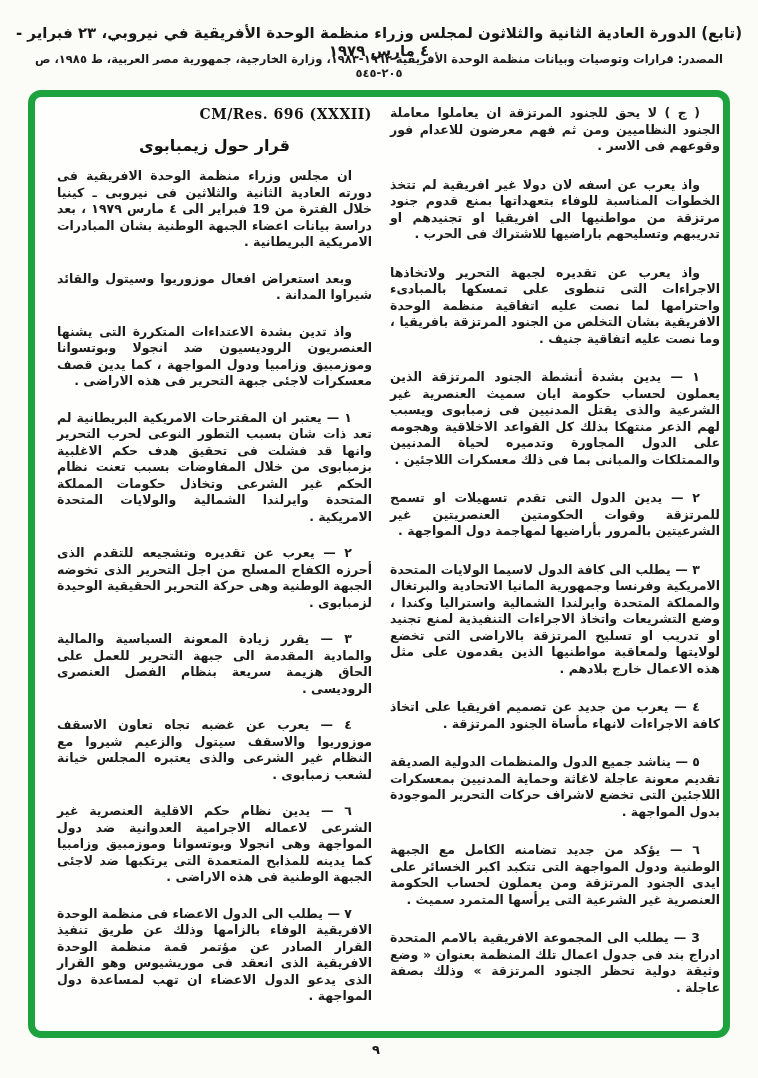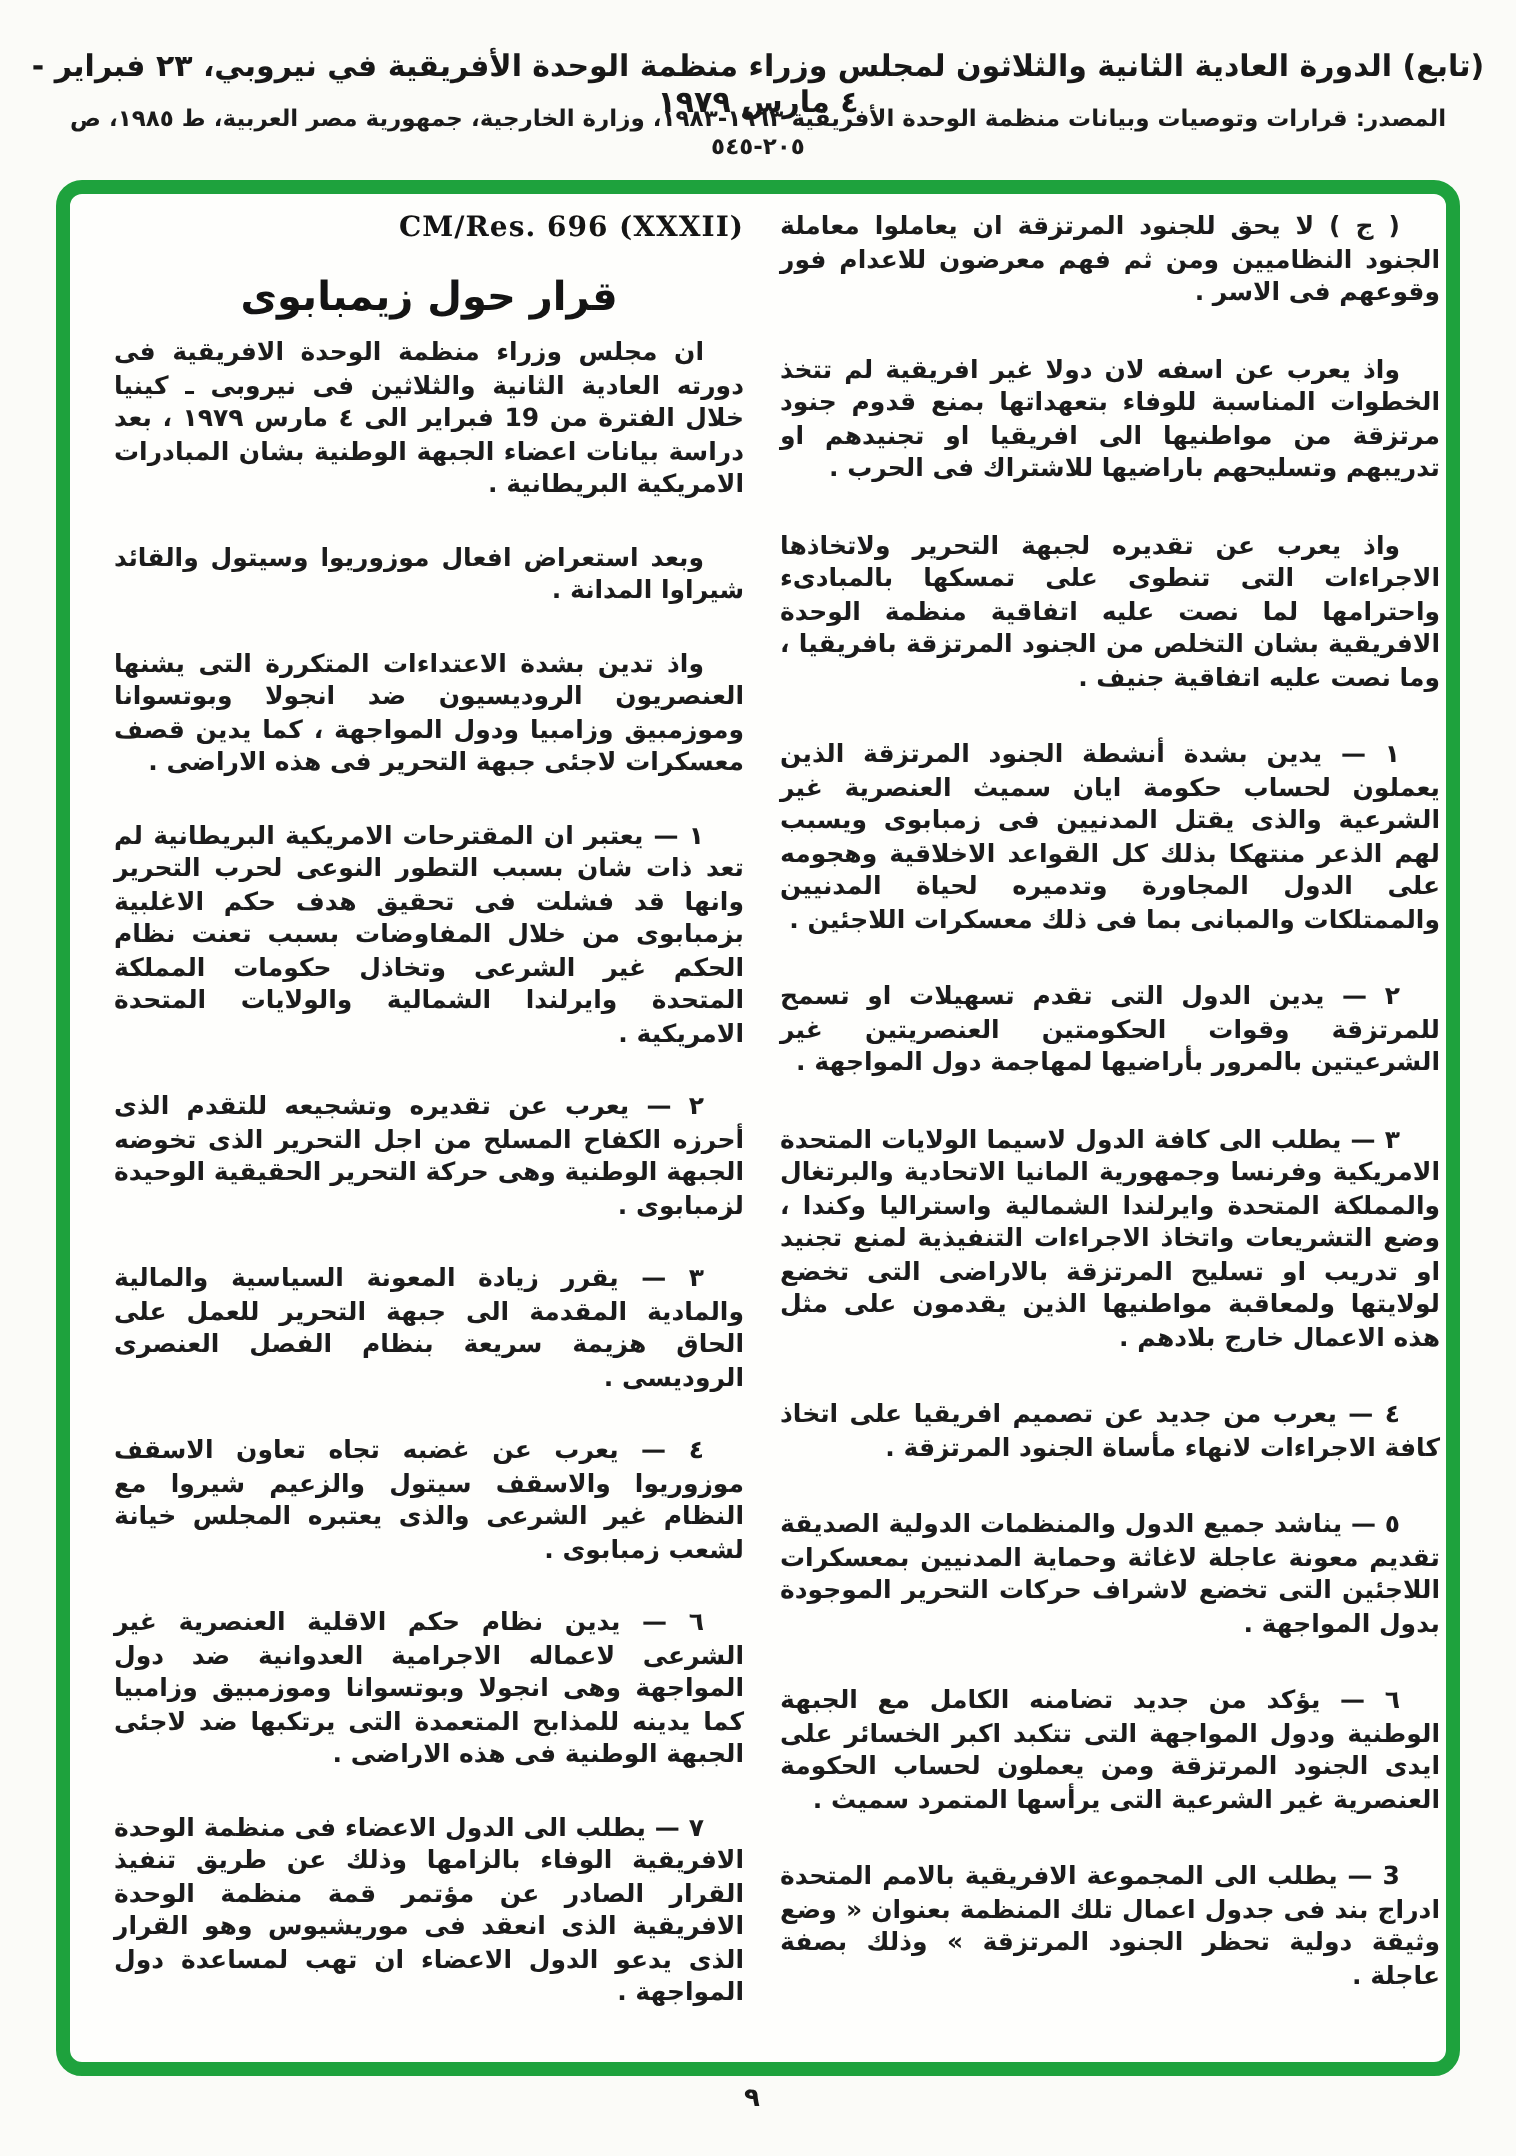--- a/index.html
+++ b/index.html
@@ -35,21 +35,21 @@
   .doc-ref {
     position:absolute; left:57px; top:106px; width:315px;
     direction:ltr; text-align:right;
     font-family:"DejaVu Serif", "Liberation Serif", serif;
     font-size:14px; font-weight:600; letter-spacing:0.5px;
     color:#141414;
   }
   .doc-title {
     position:absolute; left:57px; top:136px; width:315px;
     direction:rtl; text-align:center;
-    font-size:20px; font-weight:bold; color:#141414;
+    font-size:16px; font-weight:bold; color:#141414;
   }
 
   .page-number {
     position:absolute; left:372px; top:1042px;
     font-size:13px; font-weight:bold; direction:rtl;
   }
 </style>
 </head>
 <body>
 

